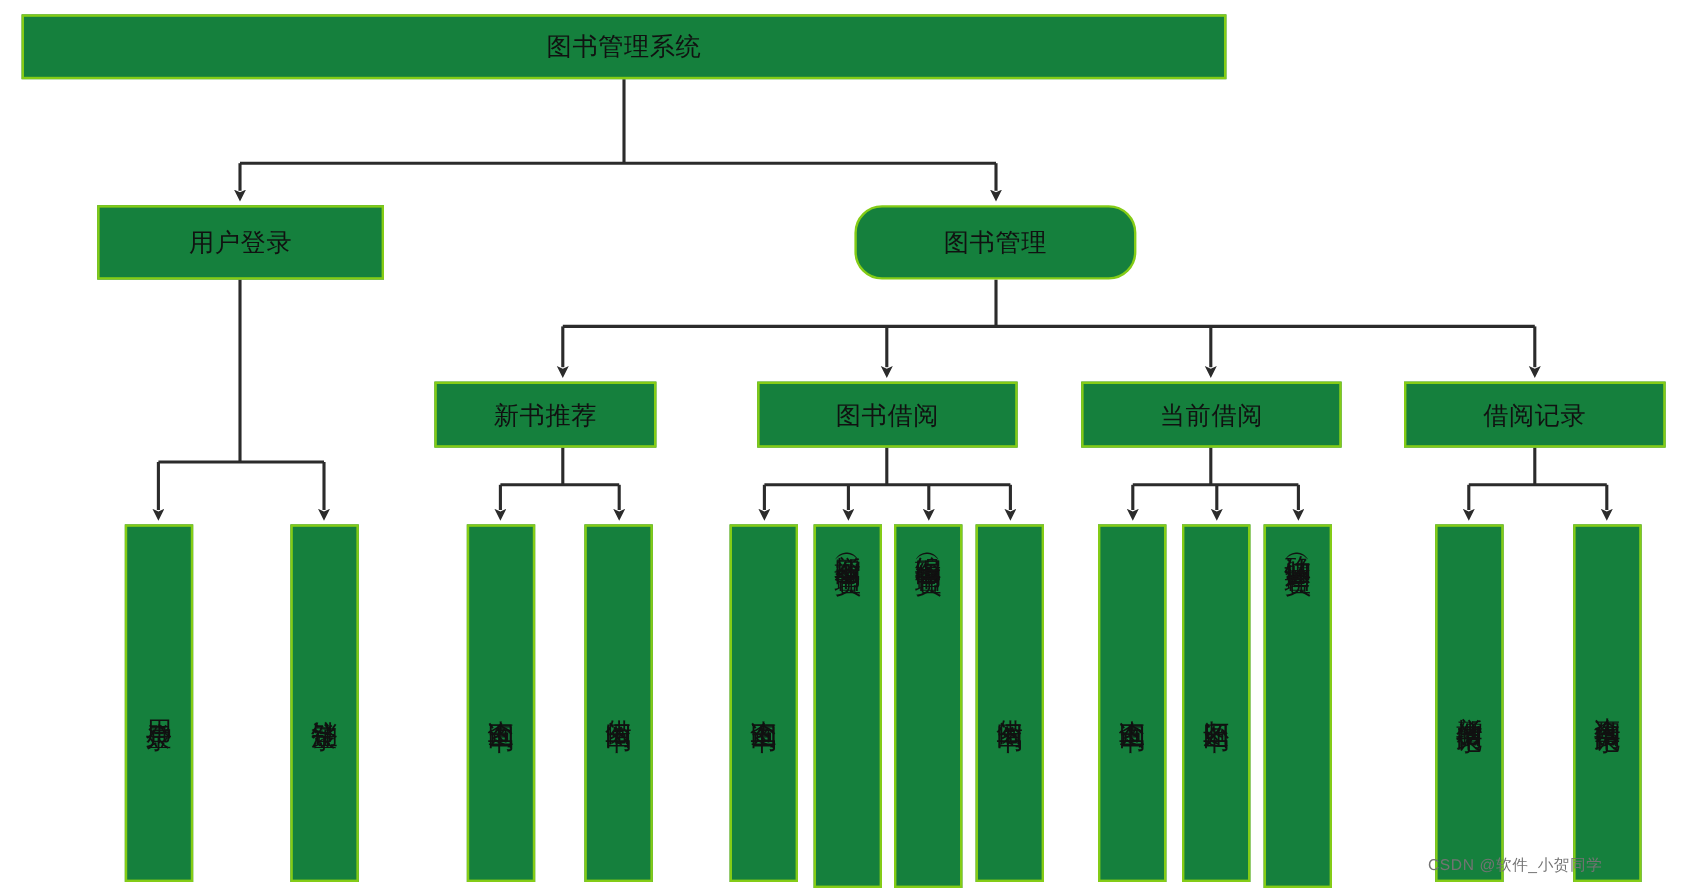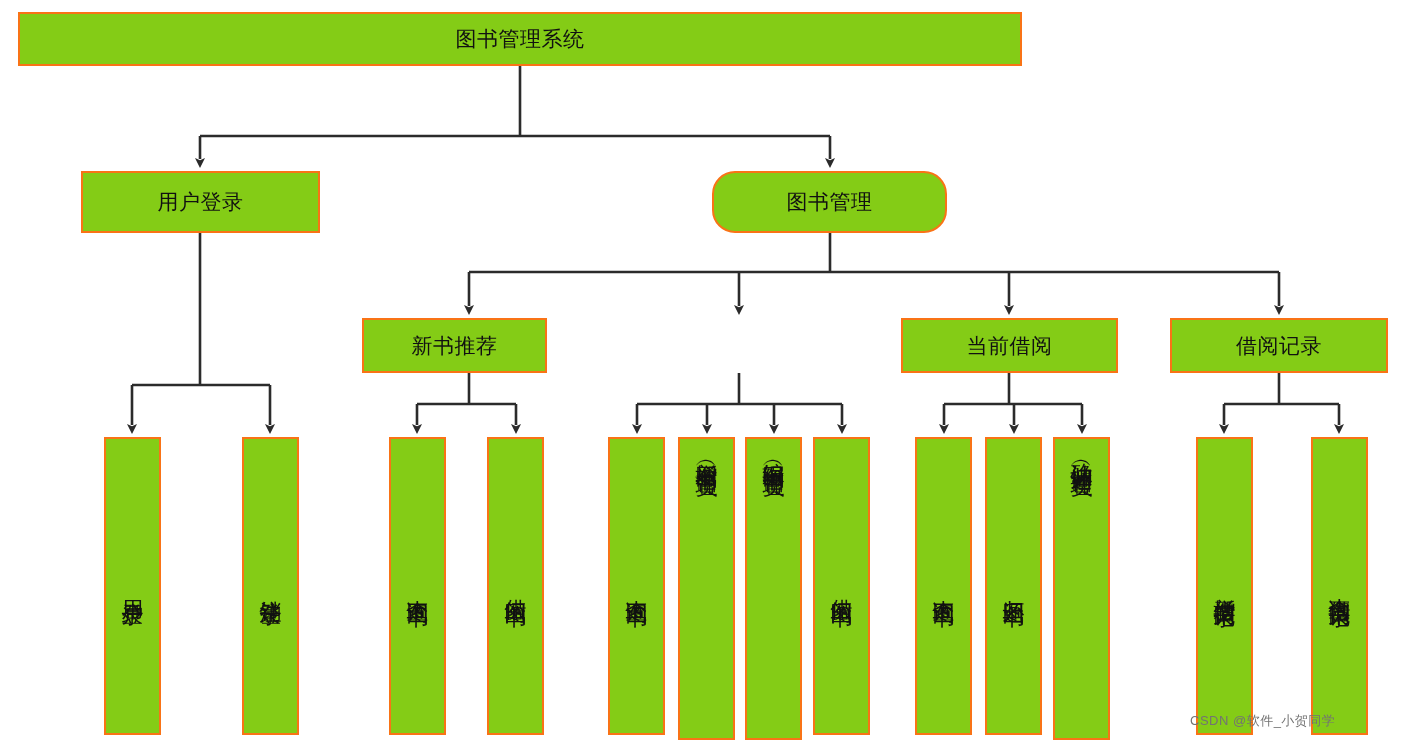--- a/index.html
+++ b/index.html
@@ -19,22 +19,22 @@
     position: absolute;
     left: 0;
     top: 0;
     width: 1405px;
     height: 747px;
     pointer-events: none;
   }
   .node {
     position: absolute;
     box-sizing: border-box;
-    border: 2px solid #f97316;
-    background: #84cc16;
+    border: 2px solid #84cc16;
+    background: #15803d;
     display: flex;
     align-items: center;
     justify-content: center;
     color: #111111;
   }
   .node.h-text {
     font-size: 21px;
     letter-spacing: 0.5px;
   }
   .node.v-text {
@@ -138,20 +138,23 @@
   </div>
 
   <div class="node h-text" style="left:712px; top:171px; width:235px; height:62px;border-radius:23px;">
     <span>图书管理</span>
   </div>
 
   <div class="node h-text" style="left:362px; top:318px; width:185px; height:55px;">
     <span>新书推荐</span>
   </div>
 
+  <div class="node h-text" style="left:631px; top:318px; width:217px; height:55px;">
+    <span>图书借阅</span>
+  </div>
 
   <div class="node h-text" style="left:901px; top:318px; width:217px; height:55px;">
     <span>当前借阅</span>
   </div>
 
   <div class="node h-text" style="left:1170px; top:318px; width:218px; height:55px;">
     <span>借阅记录</span>
   </div>
 
   <div class="node v-text centered" style="left:104px; top:437px; width:57px; height:298px;">

